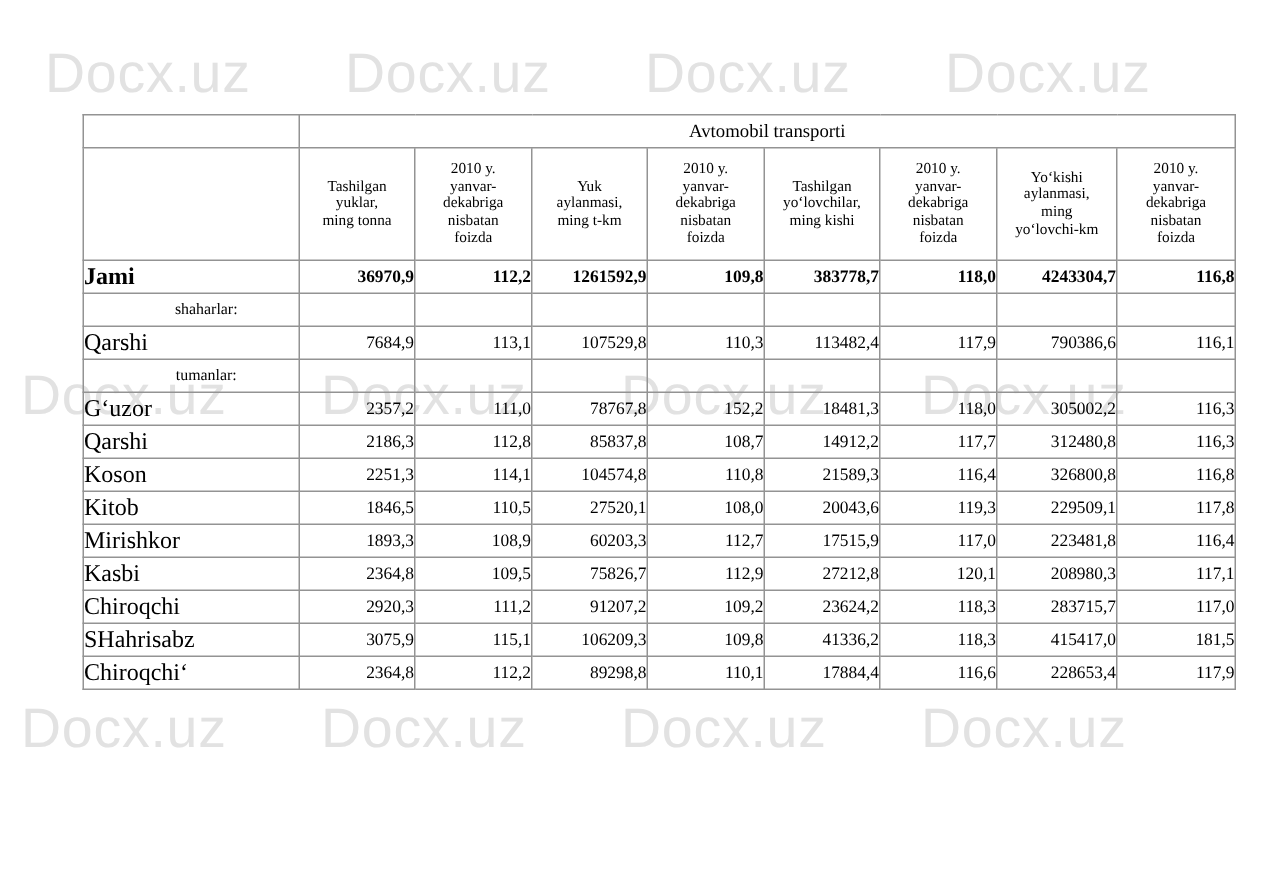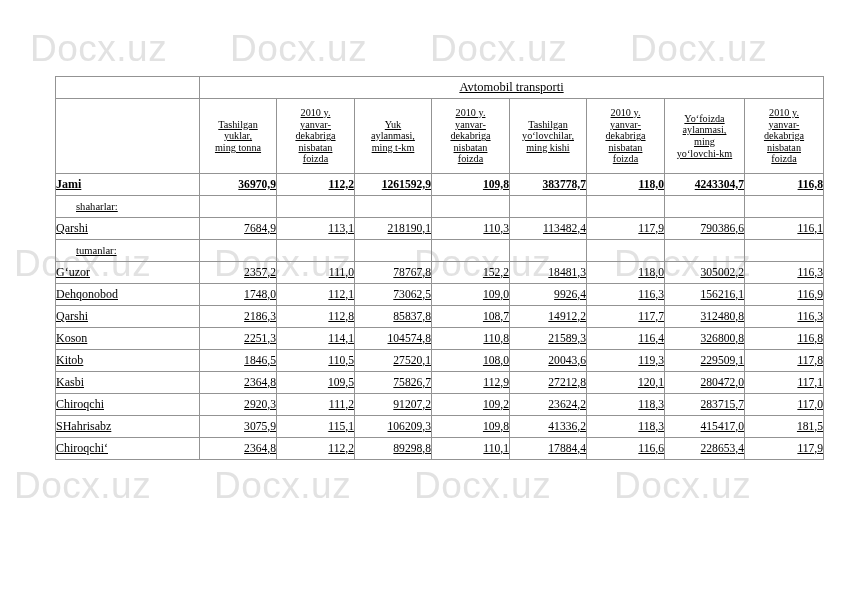--- a/index.html
+++ b/index.html
@@ -40,21 +40,20 @@
     left: 55px;
     top: 76px;
     width: 769px;
     z-index: 2;
   }
   table.stat {
     border-collapse: collapse;
     width: 769px;
     table-layout: fixed;
     background: transparent;
-    text-decoration: underline;
   }
   table.stat td, table.stat th {
     border: 1px solid #939393;
     padding: 0;
     vertical-align: middle;
     background: transparent;
   }
 
   
   col.c-name { width: 144px; }
@@ -76,36 +75,36 @@
     text-align: center;
     font-size: 10.2px;
     font-weight: 400;
     line-height: 11.6px;
     height: 74px;
     padding: 2px 2px;
   }
 
   
   .row-name {
-    font-size: 12px;
+    font-size: 16px;
     padding-left: 6px;
     height: 21px;
     text-align: left;
     white-space: nowrap;
   }
   .row-name.indent { padding-left: 20px; }
   .num {
     font-size: 11.6px;
     text-align: right;
     padding-right: 7px;
     height: 21px;
     white-space: nowrap;
   }
   tr.total .row-name, tr.total .num { font-weight: bold; }
-  tr.section .row-name { font-size: 10.6px; }
+  tr.section .row-name { font-size: 10.6px; text-align: center; }
   tr.section .num { height: 21px; }
 </style>
 </head>
 <body>
 
 <div id="watermark-layer">
     <div class="wm" style="left: 30px; top: 28px; color: rgb(226, 226, 226);">Docx.uz</div>
     <div class="wm" style="left: 230px; top: 28px; color: rgb(226, 226, 226);">Docx.uz</div>
     <div class="wm" style="left: 430px; top: 28px; color: rgb(226, 226, 226);">Docx.uz</div>
     <div class="wm" style="left: 630px; top: 28px; color: rgb(226, 226, 226);">Docx.uz</div>
@@ -169,21 +168,21 @@
             <div>ming kishi</div>
           </td>
           <td class="hdr-col" title="2010 y. yanvar-dekabriga nisbatan foizda">
             <div>2010 y.</div>
             <div>yanvar-</div>
             <div>dekabriga</div>
             <div>nisbatan</div>
             <div>foizda</div>
           </td>
           <td class="hdr-col" title="Yo‘lovchi aylanmasi, ming yo‘lovchi-km">
-            <div>Yo‘foizda</div>
+            <div>Yo‘kishi</div>
             <div>aylanmasi,</div>
             <div>ming</div>
             <div>yo‘lovchi-km</div>
           </td>
           <td class="hdr-col" title="2010 y. yanvar-dekabriga nisbatan foizda">
             <div>2010 y.</div>
             <div>yanvar-</div>
             <div>dekabriga</div>
             <div>nisbatan</div>
             <div>foizda</div>
@@ -210,21 +209,21 @@
           <td class="num"></td>
           <td class="num"></td>
           <td class="num"></td>
           <td class="num"></td>
           <td class="num"></td>
         </tr>
         <tr class="data">
           <td class="row-name">Qarshi</td>
           <td class="num">7684,9</td>
           <td class="num">113,1</td>
-          <td class="num">218190,1</td>
+          <td class="num">107529,8</td>
           <td class="num">110,3</td>
           <td class="num">113482,4</td>
           <td class="num">117,9</td>
           <td class="num">790386,6</td>
           <td class="num">116,1</td>
         </tr>
         <tr class="section">
           <td class="row-name indent">tumanlar:</td>
           <td class="num"></td>
           <td class="num"></td>
@@ -240,31 +239,20 @@
           <td class="num">2357,2</td>
           <td class="num">111,0</td>
           <td class="num">78767,8</td>
           <td class="num">152,2</td>
           <td class="num">18481,3</td>
           <td class="num">118,0</td>
           <td class="num">305002,2</td>
           <td class="num">116,3</td>
         </tr>
         <tr class="data">
-          <td class="row-name">Dehqonobod</td>
-          <td class="num">1748,0</td>
-          <td class="num">112,1</td>
-          <td class="num">73062,5</td>
-          <td class="num">109,0</td>
-          <td class="num">9926,4</td>
-          <td class="num">116,3</td>
-          <td class="num">156216,1</td>
-          <td class="num">116,9</td>
-        </tr>
-        <tr class="data">
           <td class="row-name">Qarshi</td>
           <td class="num">2186,3</td>
           <td class="num">112,8</td>
           <td class="num">85837,8</td>
           <td class="num">108,7</td>
           <td class="num">14912,2</td>
           <td class="num">117,7</td>
           <td class="num">312480,8</td>
           <td class="num">116,3</td>
         </tr>
@@ -284,28 +272,39 @@
           <td class="num">1846,5</td>
           <td class="num">110,5</td>
           <td class="num">27520,1</td>
           <td class="num">108,0</td>
           <td class="num">20043,6</td>
           <td class="num">119,3</td>
           <td class="num">229509,1</td>
           <td class="num">117,8</td>
         </tr>
         <tr class="data">
+          <td class="row-name">Mirishkor</td>
+          <td class="num">1893,3</td>
+          <td class="num">108,9</td>
+          <td class="num">60203,3</td>
+          <td class="num">112,7</td>
+          <td class="num">17515,9</td>
+          <td class="num">117,0</td>
+          <td class="num">223481,8</td>
+          <td class="num">116,4</td>
+        </tr>
+        <tr class="data">
           <td class="row-name">Kasbi</td>
           <td class="num">2364,8</td>
           <td class="num">109,5</td>
           <td class="num">75826,7</td>
           <td class="num">112,9</td>
           <td class="num">27212,8</td>
           <td class="num">120,1</td>
-          <td class="num">280472,0</td>
+          <td class="num">208980,3</td>
           <td class="num">117,1</td>
         </tr>
         <tr class="data">
           <td class="row-name">Chiroqchi</td>
           <td class="num">2920,3</td>
           <td class="num">111,2</td>
           <td class="num">91207,2</td>
           <td class="num">109,2</td>
           <td class="num">23624,2</td>
           <td class="num">118,3</td>

